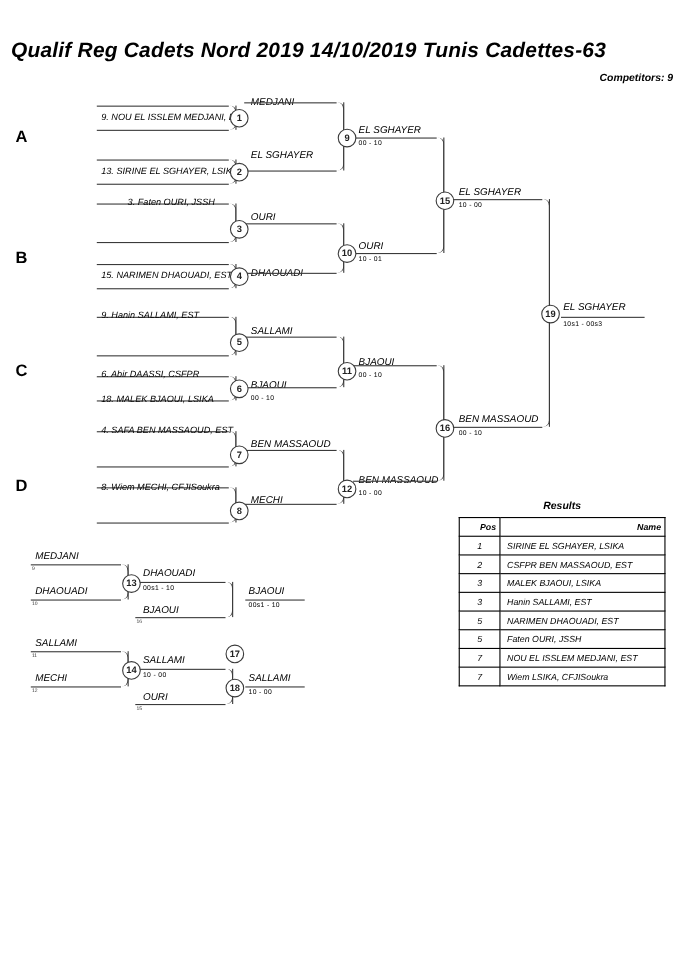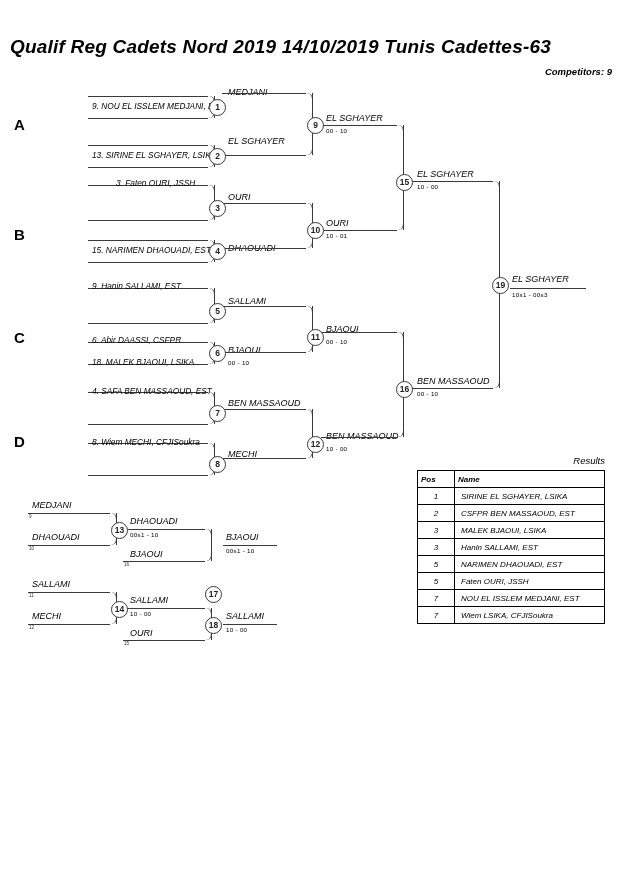--- a/index.html
+++ b/index.html
@@ -25,26 +25,26 @@
   .scr{position:absolute;font-size:6.2px;white-space:nowrap;letter-spacing:.3px;}
   .blab{position:absolute;font-size:15px;font-weight:bold;}
   .feed{position:absolute;font-size:4.6px;color:#333;}
 
   
   .elbow{position:absolute;border:1.4px solid #3a3a3a;border-left:none;
          border-radius:0 6px 6px 0;}
 
   
   #results-wrap{position:absolute;left:417px;top:455px;width:188px;}
-  #results-title{text-align:right;font-size:9.5px;font-weight:normal;
+  #results-title{text-align:center;font-size:9.5px;font-weight:bold;
                  font-style:italic;margin-bottom:4px;}
   table{border-collapse:collapse;width:188px;border:1.6px solid #000;}
   th,td{border:1px solid #000;font-size:8px;font-style:italic;padding:2.5px 3px;
         height:11px;}
-  th{font-weight:bold;text-align:left;}
+  th{font-weight:bold;text-align:right;}
   td.pos{width:30px;text-align:center;}
   td.nm{text-align:left;padding-left:6px;}
 </style>
 </head>
 <body>
 
 <div id="title">Qualif Reg Cadets Nord 2019  14/10/2019  Tunis   Cadettes-63</div>
 <div id="competitors">Competitors: 9</div>
 
 <div class="blab" style="left:14px;top:116px;">A</div>

